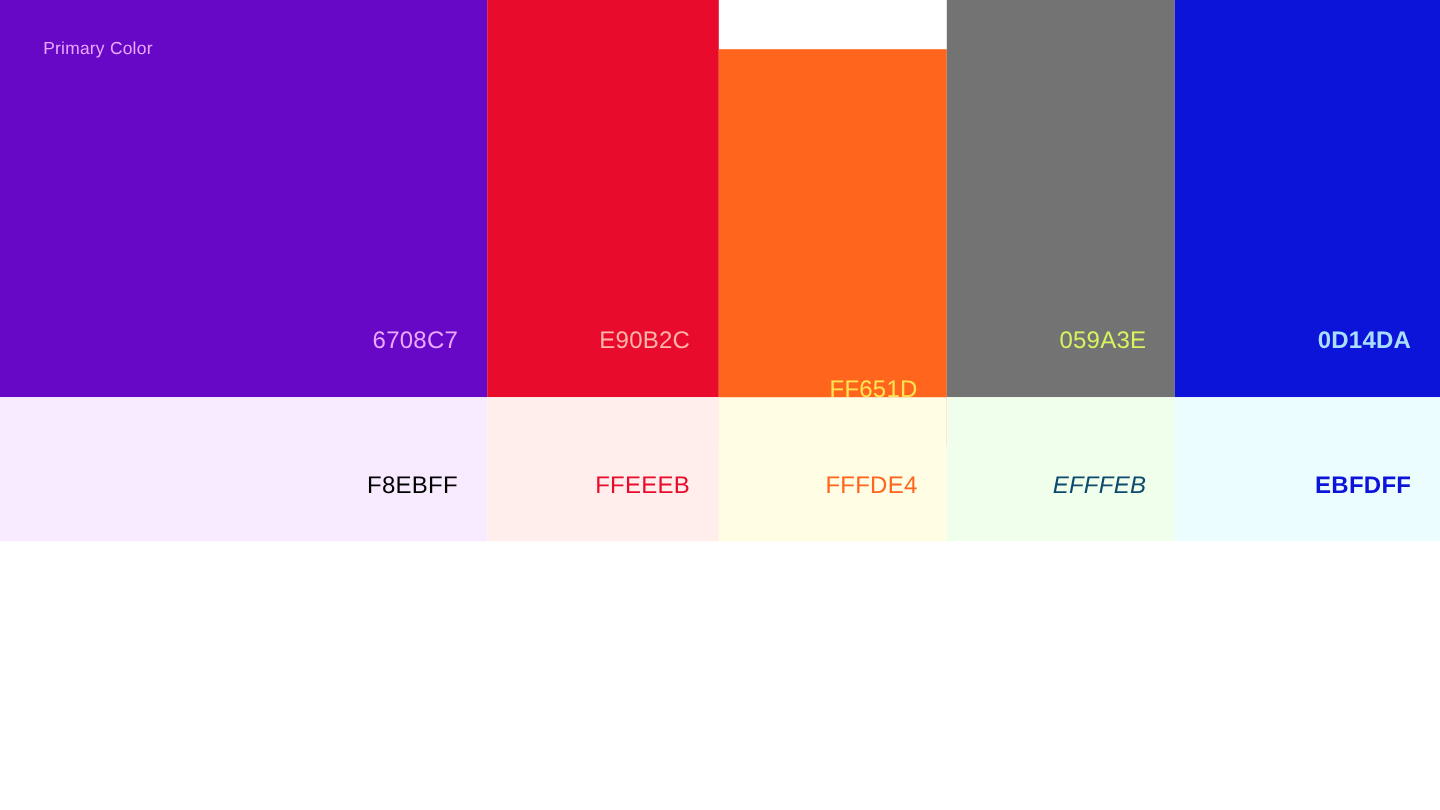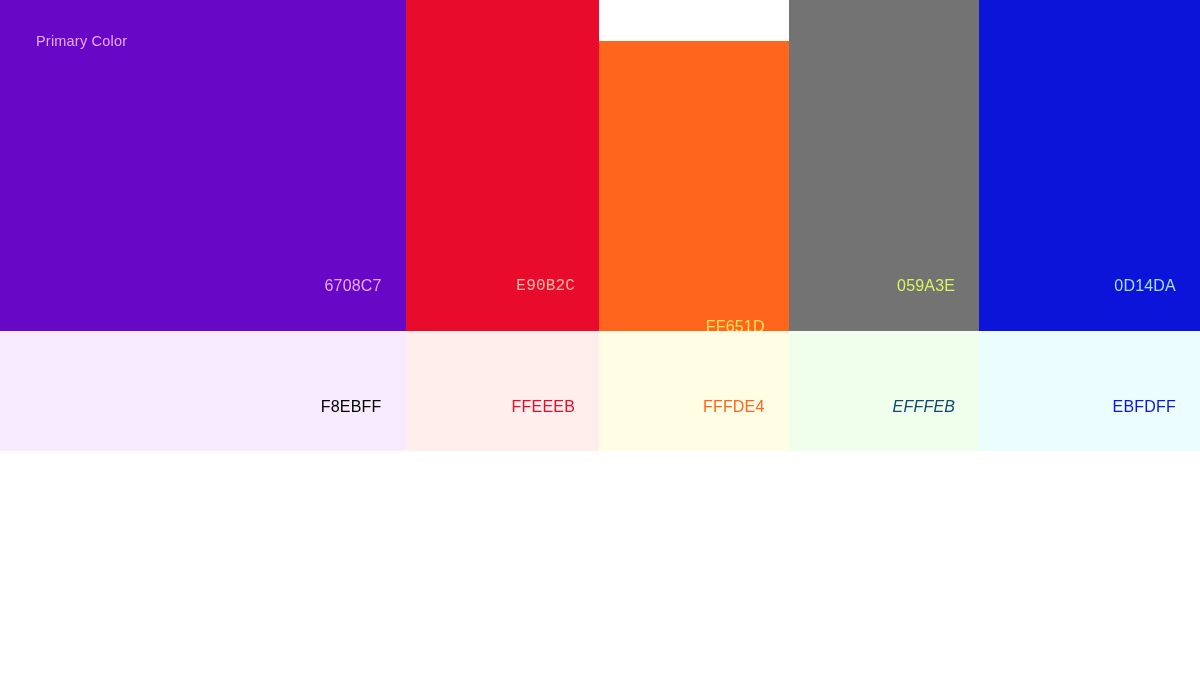--- a/index.html
+++ b/index.html
@@ -38,27 +38,27 @@
     box-sizing: border-box;
     height: 100%;
     overflow: hidden;
   }
 
   
   .col-0 { width: 415px; }
   .col-1 { width: 198px; }
   .col-2 { width: 194px; }
   .col-3 { width: 195px; }
-  .col-4 { width: 226px; }
+  .col-4 { width: 226px; font-weight: bold; }
 
   .swatch-hex {
     position: absolute;
     right: 24px;
     bottom: 0;
-    font-size: 16px;
+    font-size: 20px;
     line-height: 1;
     letter-spacing: 0.2px;
     white-space: nowrap;
     font-family: "Liberation Sans", sans-serif;
   }
   #row-primary .swatch-hex { bottom: 37px; }
   #row-tint    .swatch-hex { bottom: 39px; }
   #row-pale    .swatch-hex { bottom: 36px; }
 
   .section-label {
@@ -76,21 +76,21 @@
 <body>
 
 <div id="palette">
 
   <div class="swatch-row" id="row-primary">
     <div class="swatch col-0" style="background-color: rgb(103, 8, 199); padding-left: 12px;">
       <span class="section-label" style="color: rgb(235, 168, 255);">Primary Color</span>
       <span class="swatch-hex" style="color: rgb(235, 168, 255);">6708C7</span>
     </div>
     <div class="swatch col-1" style="background-color: rgb(233, 11, 44);">
-      <span class="swatch-hex" style="color: rgb(255, 181, 168); font-family: Liberation Mono, monospace;">E90B2C</span>
+      <span class="swatch-hex" style="color: rgb(255, 181, 168);">E90B2C</span>
     </div>
     <div class="swatch col-2" style="background-color: rgb(255, 101, 29); margin-top: 41px;">
       <span class="swatch-hex" style="color: rgb(255, 227, 83);">FF651D</span>
     </div>
     <div class="swatch col-3" style="background-color: #737373;">
       <span class="swatch-hex" style="color: rgb(213, 244, 95);">059A3E</span>
     </div>
     <div class="swatch col-4" style="background-color: rgb(13, 20, 218);">
       <span class="swatch-hex" style="color: rgb(168, 222, 255);">0D14DA</span>
     </div>

